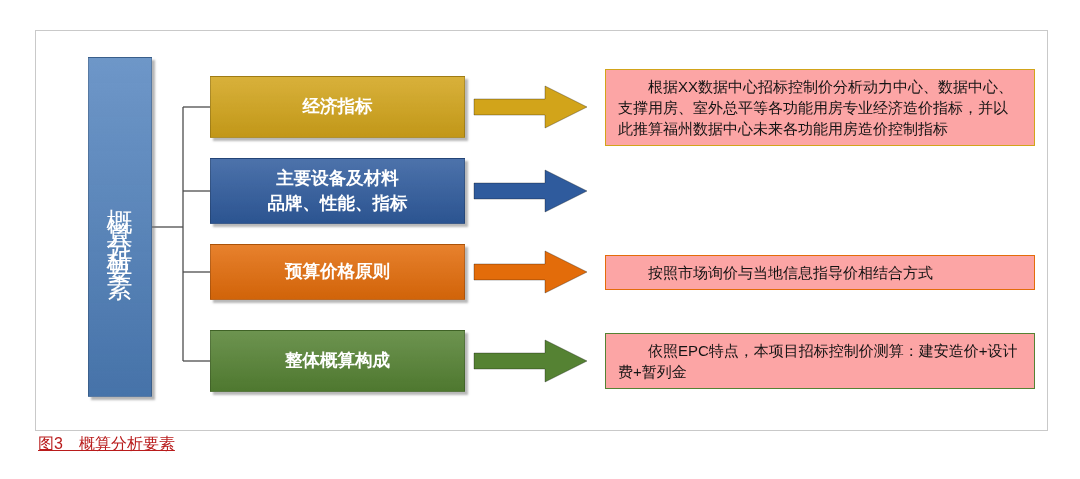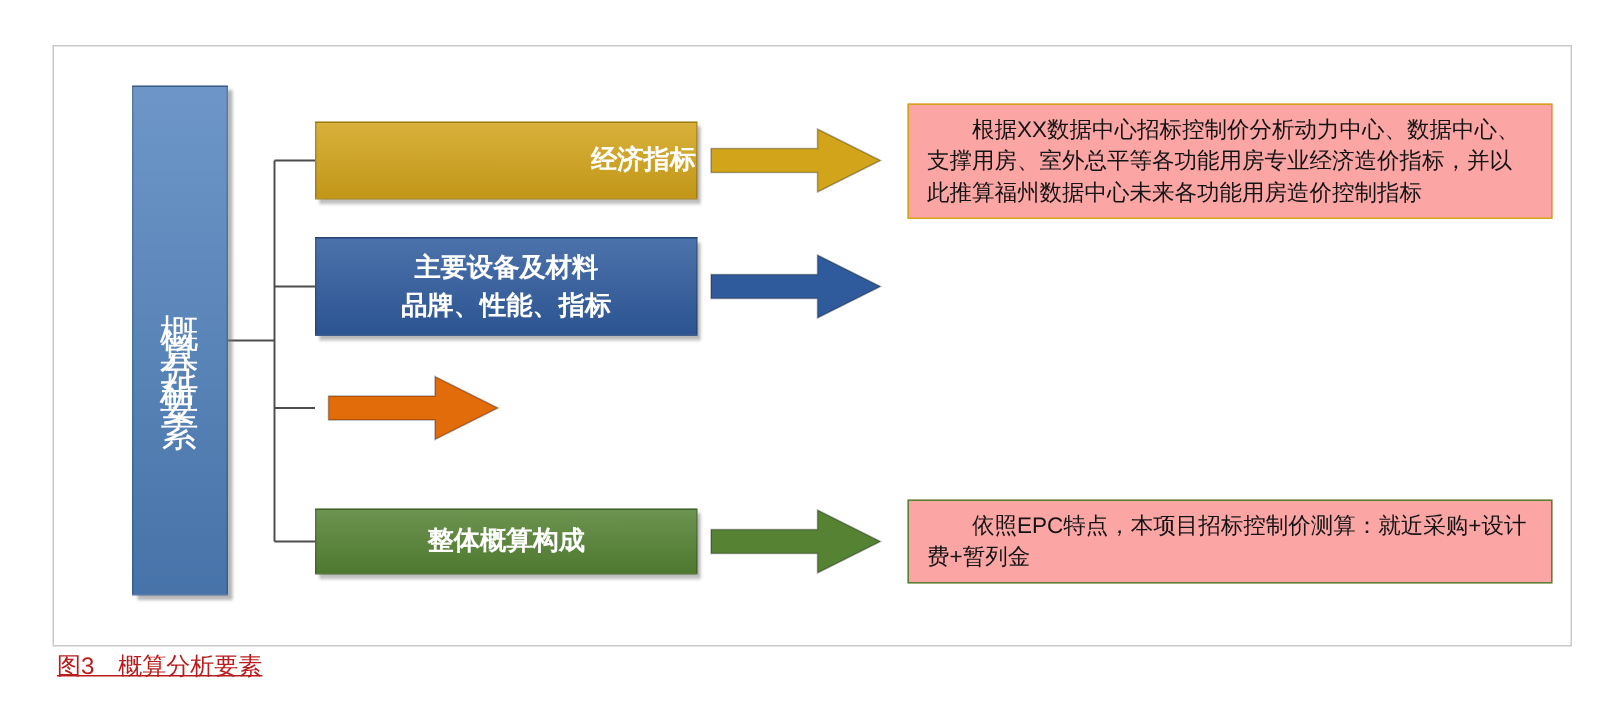--- a/index.html
+++ b/index.html
@@ -59,24 +59,24 @@
   .row-2 { top: 155px; height: 72px;  }
   .row-3 { top: 240px; height: 64px;  }
   .row-4 { top: 328px; height: 66px;  }
   .mid-box {
     flex: 0 0 255px;
     background: linear-gradient(180deg, rgba(255,255,255,0.14), rgba(0,0,0,0.08)), var(--c);
     border: 1px solid rgba(0,0,0,0.18);
     box-shadow: 2.5px 3px 2px rgba(125,125,125,0.55);
     display: flex; align-items: center; justify-content: center;
   }
-  .row-1 .mid-box { height: 52px; justify-content: flex-end; }
+  .row-1 .mid-box { height: 62px; }
   .row-2 .mid-box { height: 66px; align-items: center; }
   .row-3 .mid-box { height: 56px; }
-  .row-4 .mid-box { height: 44px; }
+  .row-4 .mid-box { height: 62px; }
   .mid-label {
     color: #ffffff;
     font-weight: bold;
     font-size: 17.5px;
     line-height: 1.45;
     text-align: center;
     white-space: pre-line;
   }
   .arrow {
     flex: 0 0 118px;
@@ -141,31 +141,37 @@
     <div class="mid-box">
       <div class="mid-label">主要设备及材料
 品牌、性能、指标</div>
     </div>
     <svg class="arrow" viewBox="0 0 118 46" xmlns="http://www.w3.org/2000/svg">
       <polygon points="1,15 72,15 72,2 114,23 72,44 72,31 1,31"></polygon>
     </svg>
   </div>
 
   <div class="row row-3" style="--c: #e36c0a;">
+    <div class="mid-box">
+      <div class="mid-label">预算价格原则</div>
+    </div>
     <svg class="arrow" viewBox="0 0 118 46" xmlns="http://www.w3.org/2000/svg">
       <polygon points="1,15 72,15 72,2 114,23 72,44 72,31 1,31"></polygon>
     </svg>
+    <div class="desc-box">
+      <p>按照市场询价与当地信息指导价相结合方式</p>
+    </div>
   </div>
 
   <div class="row row-4" style="--c: #558233;">
     <div class="mid-box">
       <div class="mid-label">整体概算构成</div>
     </div>
     <svg class="arrow" viewBox="0 0 118 46" xmlns="http://www.w3.org/2000/svg">
       <polygon points="1,15 72,15 72,2 114,23 72,44 72,31 1,31"></polygon>
     </svg>
     <div class="desc-box">
-      <p>依照EPC特点，本项目招标控制价测算：就近采购+设计费+暂列金</p>
+      <p>依照EPC特点，本项目招标控制价测算：建安造价+设计费+暂列金</p>
     </div>
   </div>
 
   <div class="caption">图3　概算分析要素</div>
 </div>
 
 </body></html>

